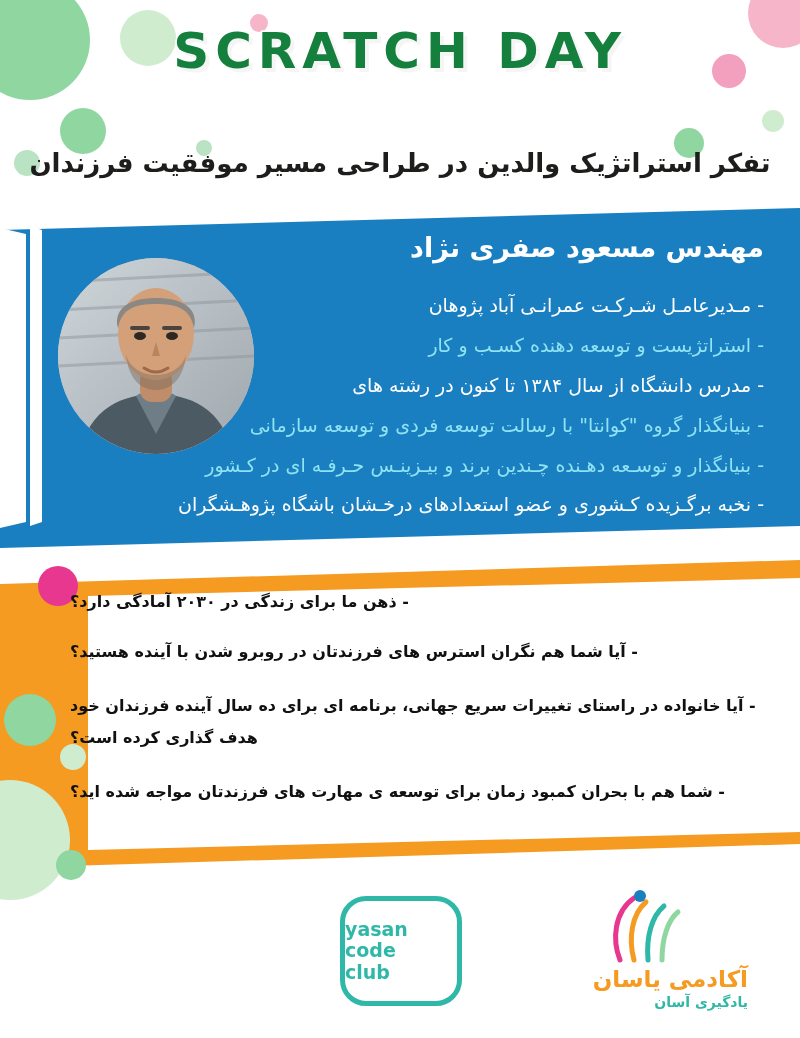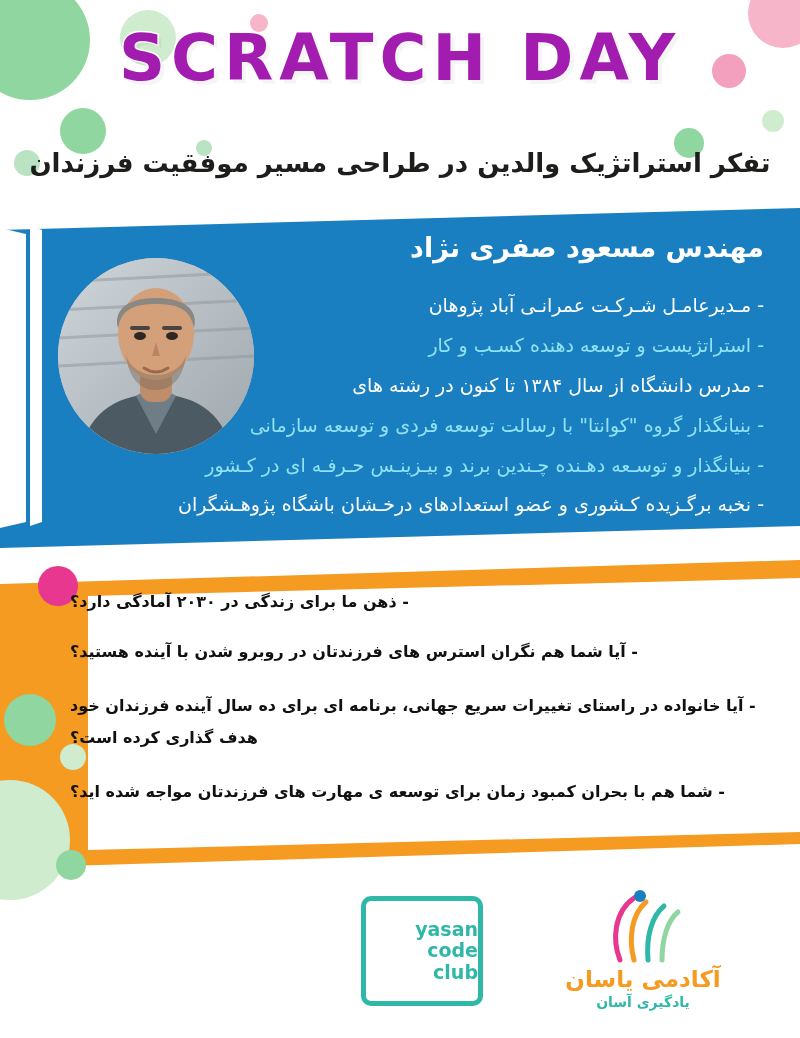--- a/index.html
+++ b/index.html
@@ -24,23 +24,23 @@
   .b8{width:30px;height:30px;background:#8fd6a0;right:96px;top:128px;}
   .b9{width:16px;height:16px;background:#b9e3c2;left:196px;top:140px;}
   .b10{width:18px;height:18px;background:#f6b5c9;left:250px;top:14px;}
 
   
   .title-wrap{position:absolute;top:20px;left:0;right:0;text-align:center;z-index:5;}
   .scratch-title{
     display:inline-block;
     font-family:"DejaVu Sans","Liberation Sans",sans-serif;
     font-weight:bold;
-    font-size:64px;
+    font-size:50px;
     letter-spacing:6px;
-    color:#a21caf;
+    color:#15803d;
     -webkit-text-stroke:3px #ffffff;
     paint-order:stroke fill;
     text-shadow:
        0 0 0 #fff,
        4px 4px 0 rgba(0,0,0,0.04);
     direction:ltr;
     line-height:1;
     padding:6px 10px;
   }
   .subtitle{
@@ -121,26 +121,26 @@
 
   
   .footer{position:absolute;top:880px;left:0;width:800px;height:158px;z-index:6;}
 
   .logo-tbg{position:absolute;left:78px;top:22px;width:190px;text-align:center;}
   .tbg-title{font-size:21px;font-weight:bold;color:#e2342b;direction:rtl;margin-top:4px;}
   .tbg-sub{font-size:9px;letter-spacing:1px;color:#3a3a3a;direction:ltr;margin-top:2px;}
 
   .logo-yasan-club{
     position:absolute;left:340px;top:16px;width:112px;height:100px;
-    border:5px solid #2fb8a8;border-radius:10px;
-    display:flex;flex-direction:column;align-items:flex-end;justify-content:center;
-    color:#2fb8a8;font-weight:bold;font-size:19px;line-height:1.12;direction:ltr;margin-left:21px;
-  }
-
-  .logo-academy{position:absolute;right:52px;top:10px;width:210px;text-align:center;}
+    border:5px solid #2fb8a8;border-radius:26px;
+    display:flex;flex-direction:column;align-items:flex-start;justify-content:center;
+    color:#2fb8a8;font-weight:bold;font-size:19px;line-height:1.12;direction:ltr;
+  }
+
+  .logo-academy{position:absolute;right:52px;top:10px;width:210px;}
   .ac-title{font-size:23px;font-weight:bold;color:#f59b22;direction:rtl;}
   .ac-sub{font-size:14px;font-weight:bold;color:#2fb8a8;direction:rtl;margin-top:2px;}
 
   .bottom-rule{position:absolute;left:0;top:1033px;width:800px;height:5px;background:#ffffff;}
 </style>
 </head>
 <body>
 
 <div class="poster">
 

